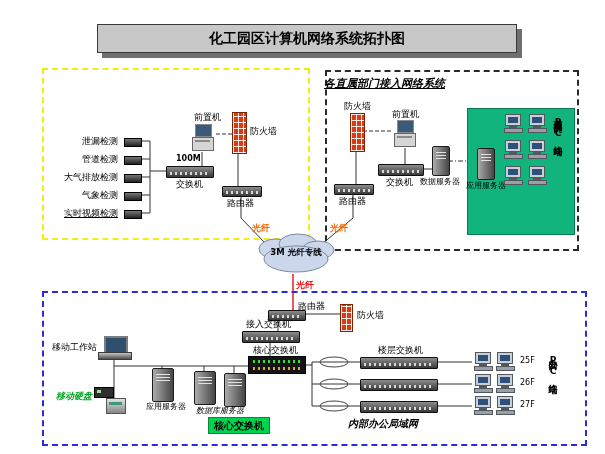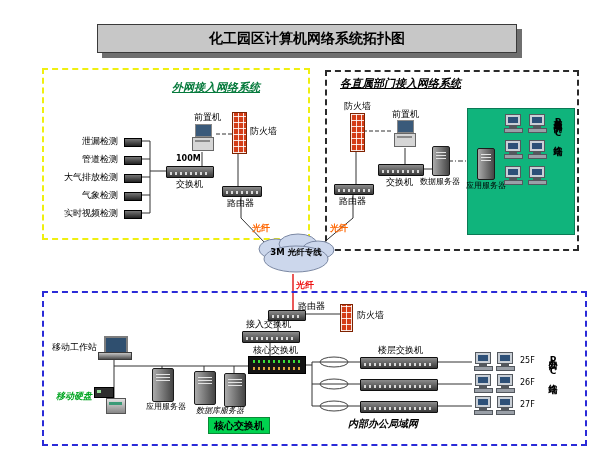--- a/index.html
+++ b/index.html
@@ -79,27 +79,26 @@
     <ellipse cx="334" cy="362" rx="14" ry="5" stroke="#444" fill="none"></ellipse>
     <ellipse cx="334" cy="384" rx="14" ry="5" stroke="#444" fill="none"></ellipse>
     <ellipse cx="334" cy="406" rx="14" ry="5" stroke="#444" fill="none"></ellipse>
   </svg>
 
   <div class="title-box">
     <span>化工园区计算机网络系统拓扑图</span>
   </div>
 
   <div class="sec sec-ext"></div>
-  <div class="sec-title ext-title" style="left:172px;top:80px;">外网接入网络系统</div>
 
   <div class="sensor-lbl" style="top:136px;">泄漏检测</div>
   <div class="sensor-lbl" style="top:154px;">管道检测</div>
   <div class="sensor-lbl" style="top:172px;">大气排放检测</div>
   <div class="sensor-lbl" style="top:190px;">气象检测</div>
-  <div class="sensor-lbl" style="top:208px;">实时视频检测</div>
+  <div class="sensor-lbl" style="top:208px;text-decoration:underline;">实时视频检测</div>
 
   <div class="sensor-node" style="top:138px;"></div>
   <div class="sensor-node" style="top:156px;"></div>
   <div class="sensor-node" style="top:174px;"></div>
   <div class="sensor-node" style="top:192px;"></div>
   <div class="sensor-node" style="top:210px;"></div>
 
   <div class="lbl8" style="left:176px;top:154px;font-weight:bold;">100M</div>
   <div class="netbox" style="left:166px;top:166px;width:46px;height:10px;"></div>
   <div class="lbl" style="left:176px;top:179px;">交换机</div>
@@ -112,21 +111,21 @@
 
   <div class="firewall" style="left:232px;top:112px;width:13px;height:40px;"></div>
   <div class="lbl" style="left:250px;top:126px;">防火墙</div>
 
   <div class="netbox" style="left:222px;top:186px;width:38px;height:9px;"></div>
   <div class="lbl" style="left:227px;top:198px;">路由器</div>
 
   <div class="fiber-top" style="left:252px;top:222px;">光纤</div>
 
   <div class="sec sec-dept"></div>
-  <div class="sec-title" style="left:340px;top:76px;">各直属部门接入网络系统</div>
+  <div class="sec-title" style="left:324px;top:76px;">各直属部门接入网络系统</div>
 
   <div class="lbl" style="left:344px;top:101px;">防火墙</div>
   <div class="firewall" style="left:350px;top:113px;width:13px;height:37px;"></div>
 
   <div class="lbl" style="left:392px;top:109px;">前置机</div>
   <div class="frontpc" style="left:394px;top:120px;">
     <div class="fscr"></div>
     <div class="fbody"></div>
   </div>
 

